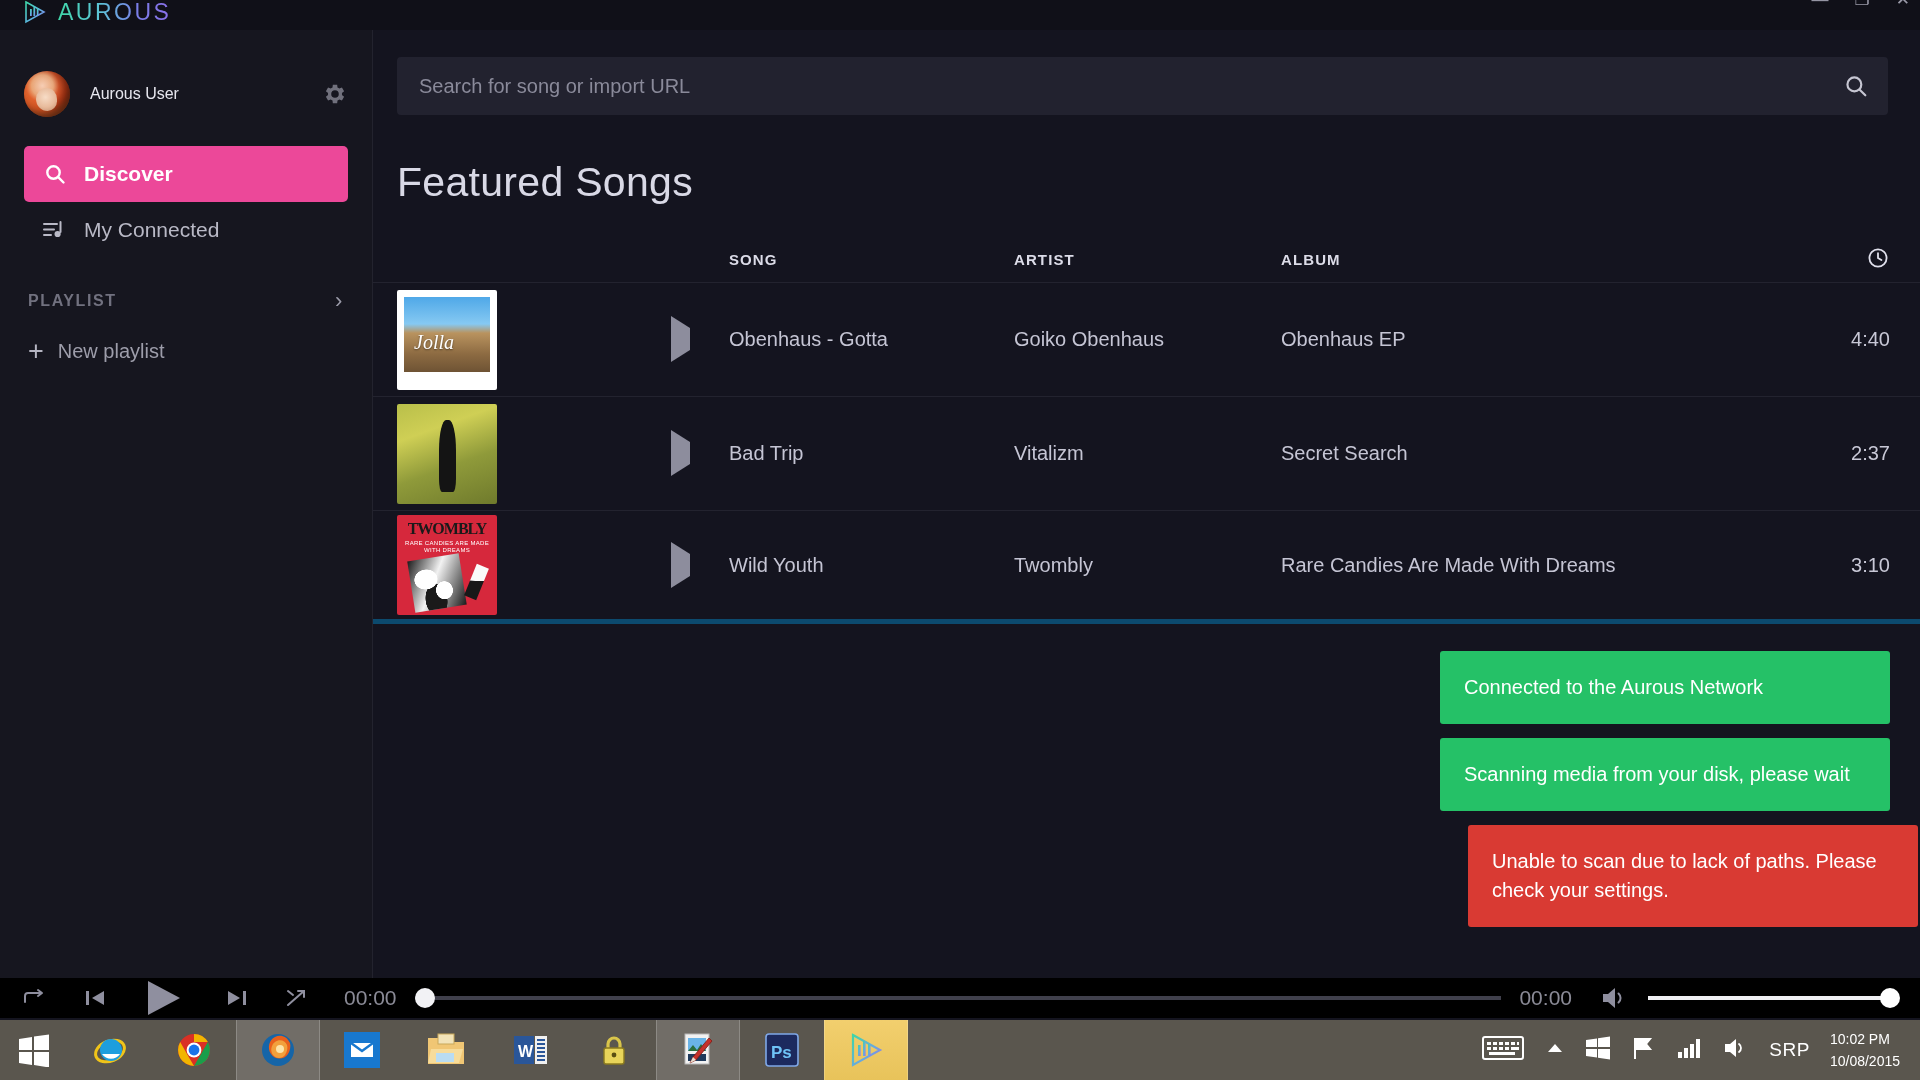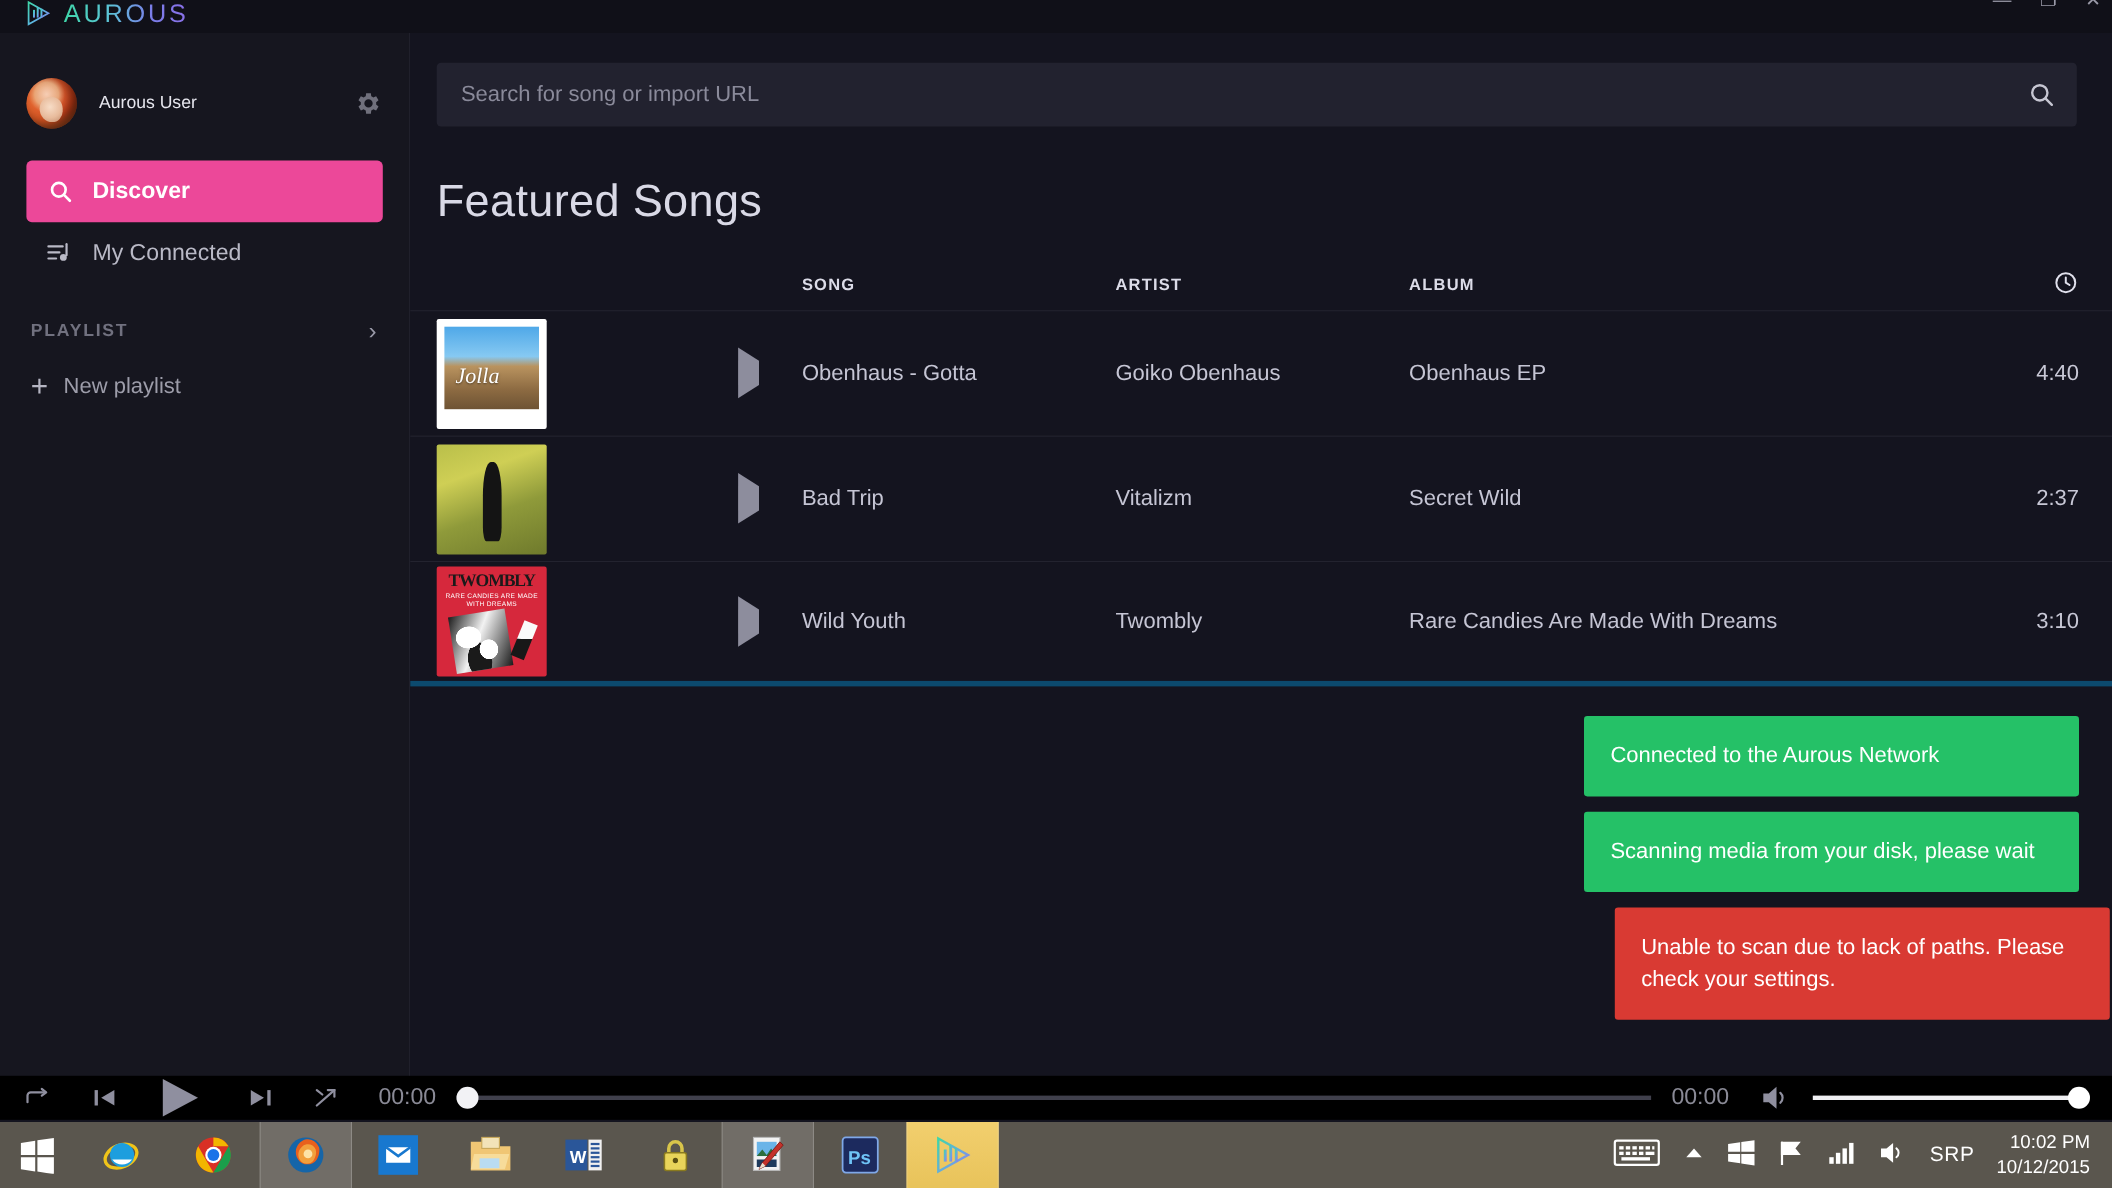--- a/index.html
+++ b/index.html
@@ -199,21 +199,21 @@
     position:absolute; left:0; bottom:0; width:1920px; height:60px;
     background:#5a564e; display:flex; align-items:center;
     z-index:40;
   }
   .start { width:68px; height:60px; display:flex; align-items:center; justify-content:center; }
   .tb-icons { display:flex; align-items:center; height:60px; }
   .tb-item { width:84px; height:60px; display:flex; align-items:center; justify-content:center; position:relative; }
   .tb-item.running { background:rgba(255,255,255,.14); border-left:1px solid rgba(255,255,255,.2); border-right:1px solid rgba(255,255,255,.2); }
   .tray { margin-left:auto; display:flex; align-items:center; height:60px; padding-right:8px; gap:20px; }
   .tray .srp { color:#fff; font-size:19px; letter-spacing:.5px; }
-  .clock { color:#fff; font-size:17px; line-height:22px; text-align:right; padding-right:12px; }
+  .clock { color:#fff; font-size:14px; line-height:22px; text-align:left; padding-right:12px; }
 </style>
 </head>
 <body>
 
 <div id="app">
 
   <div class="titlebar">
     <div class="brand">
       <span class="brand-logo">
         <svg width="26" height="26" viewBox="0 0 26 26">
@@ -331,21 +331,21 @@
         <div class="c-time dur">4:40</div>
       </div>
 
       <div class="trow">
         <div class="c-art">
           <div class="cover cov2"></div>
         </div>
         <div class="c-play"><span class="play-tri"></span></div>
         <div class="c-song">Bad Trip</div>
         <div class="c-artist">Vitalizm</div>
-        <div class="c-album">Secret Wild</div>
+        <div class="c-album">Secret Search</div>
         <div class="c-time dur">2:37</div>
       </div>
 
       <div class="trow">
         <div class="c-art">
           <div class="cover cov3">
             <div class="t1">TWOMBLY</div>
             <div class="t2">RARE CANDIES ARE MADE WITH DREAMS</div>
             <div class="blob"></div>
               <div class="stick"></div>
@@ -577,17 +577,17 @@
       </span>
       <span>
         <svg width="26" height="24" viewBox="0 0 26 24" fill="#fff">
           <path d="M2 8h5l6-5v18l-6-5H2z"></path>
           <path d="M16 8a5 5 0 0 1 0 8" fill="none" stroke="#fff" stroke-width="1.8" stroke-linecap="round"></path>
         </svg>
       </span>
       <span class="srp">SRP</span>
       <span class="clock">
         <span>10:02 PM</span><br>
-        <span>10/12/2015</span>
+        <span>10/08/2015</span>
       </span>
     </div>
   </div>
 </div>
 
 </body></html>

